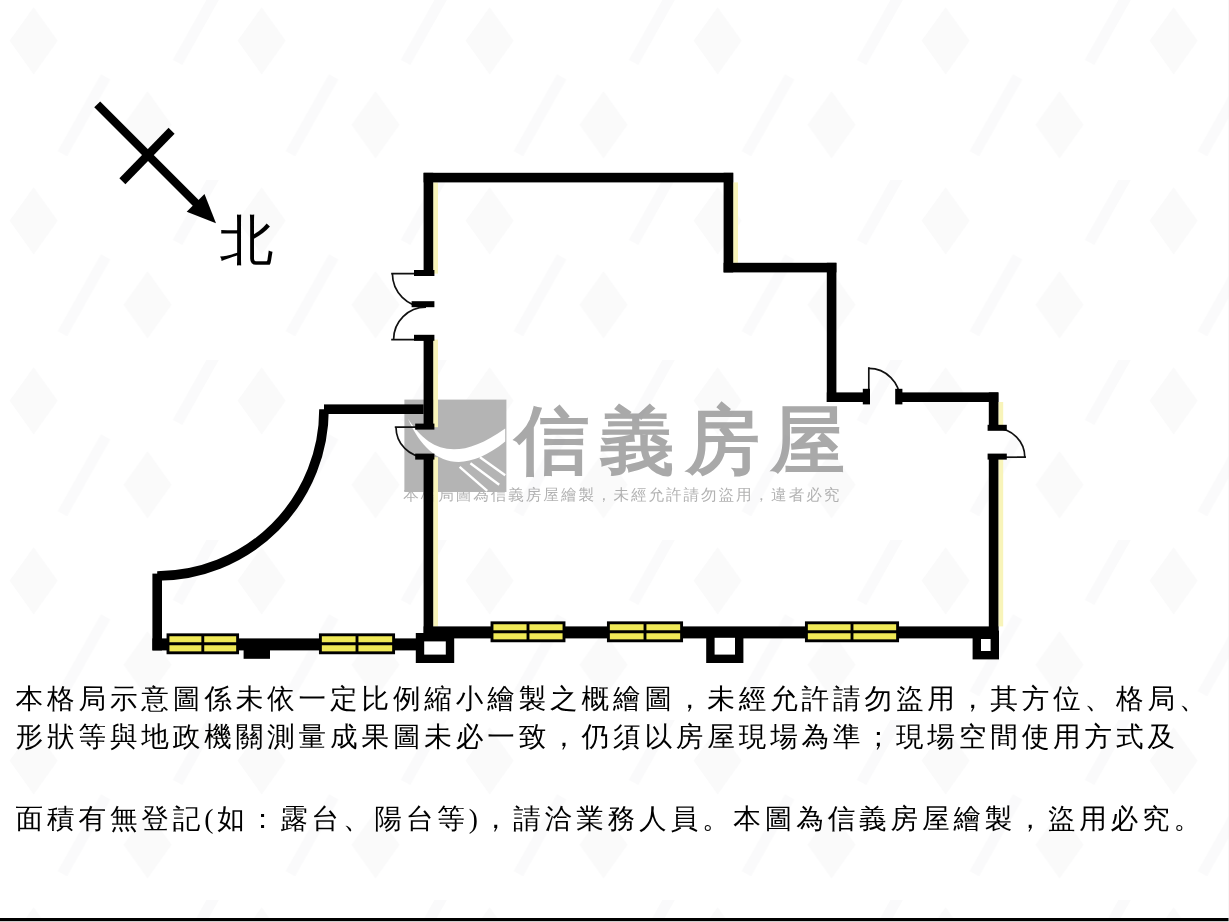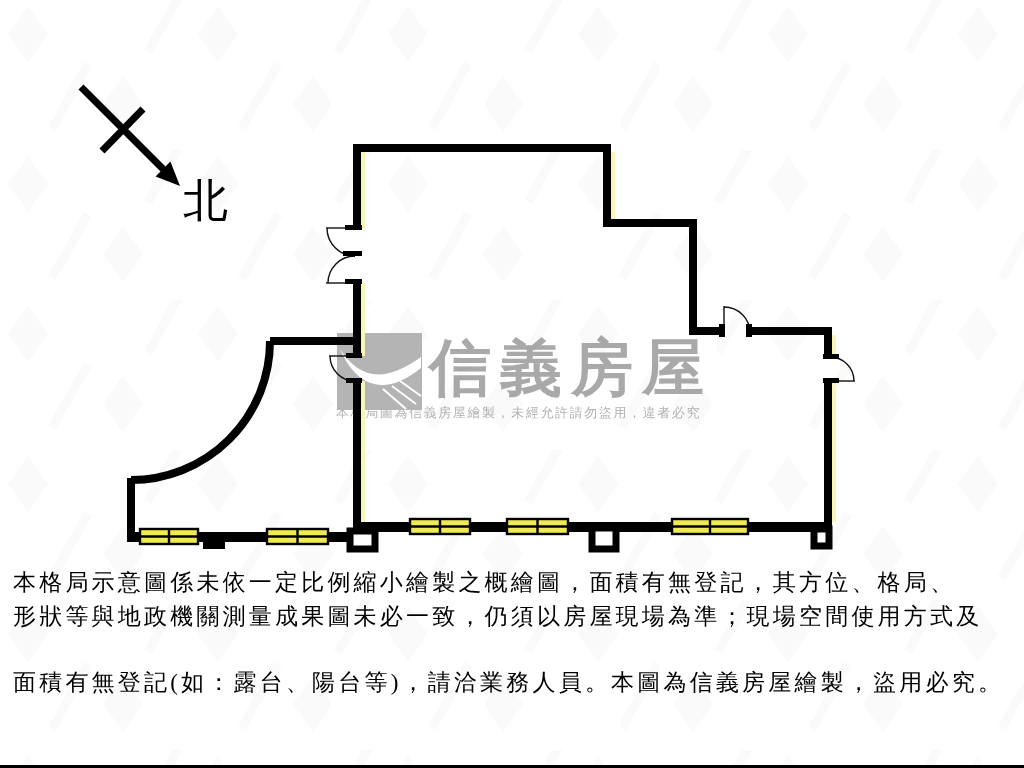--- a/index.html
+++ b/index.html
@@ -17,21 +17,21 @@
     z-index:1;left:336px;top:405px;font-size:13px;letter-spacing:1.6px;
     color:var(--wm-text-gray);white-space:nowrap;line-height:1.2;
   }
   .north-label{
     z-index:3;left:183px;top:179px;font-size:45px;color:#000;line-height:1;
   }
   .disclaimer{
     z-index:3;left:13px;font-size:23px;letter-spacing:3.2px;color:#000;
     white-space:nowrap;line-height:1;
   }
-  .d1{top:571px;} .d2{top:605px;} .d3{top:639px;margin-top:32px;}
+  .d1{top:571px;} .d2{top:605px;font-family:Liberation Mono, monospace;} .d3{top:639px;margin-top:32px;}
   .bottom-bar{
     z-index:4;left:0;top:765px;width:1024px;height:3px;background:#000;
   }
   .win{fill:var(--window-yellow);}
   .stripe{fill:var(--stripe-yellow);}
   .logo-rect{fill:var(--logo-gray);}
   .wall{fill:#000;}
   .doorline{stroke:#111;stroke-width:1.4;fill:none;}
   .hinge{fill:#000;}
   .step{fill:#fff;stroke:#000;stroke-width:7;}
@@ -165,18 +165,18 @@
         <path class="doorline" d="M 830 381 L 855 381"></path>
         <path class="doorline" d="M 830 357 A 24 24 0 0 1 854 381"></path>
         <rect class="hinge" x="823" y="354" width="16" height="5"></rect>
         <rect class="hinge" x="823" y="378" width="16" height="5"></rect>
       </g>
     </g>
   </svg>
 
   <div class="abs north-label">北</div>
 
-  <div class="abs disclaimer d1">本格局示意圖係未依一定比例縮小繪製之概繪圖，面積有無登記，其方位、格局、</div>
+  <div class="abs disclaimer d1">本格局示意圖係未依一定比例縮小繪製之概繪圖，未經允許請勿盜用，其方位、格局、</div>
   <div class="abs disclaimer d2">形狀等與地政機關測量成果圖未必一致，仍須以房屋現場為準；現場空間使用方式及</div>
   <div class="abs disclaimer d3">面積有無登記(如：露台、陽台等)，請洽業務人員。本圖為信義房屋繪製，盜用必究。</div>
 
   <div class="abs bottom-bar"></div>
 </div>
 
 </body></html>

